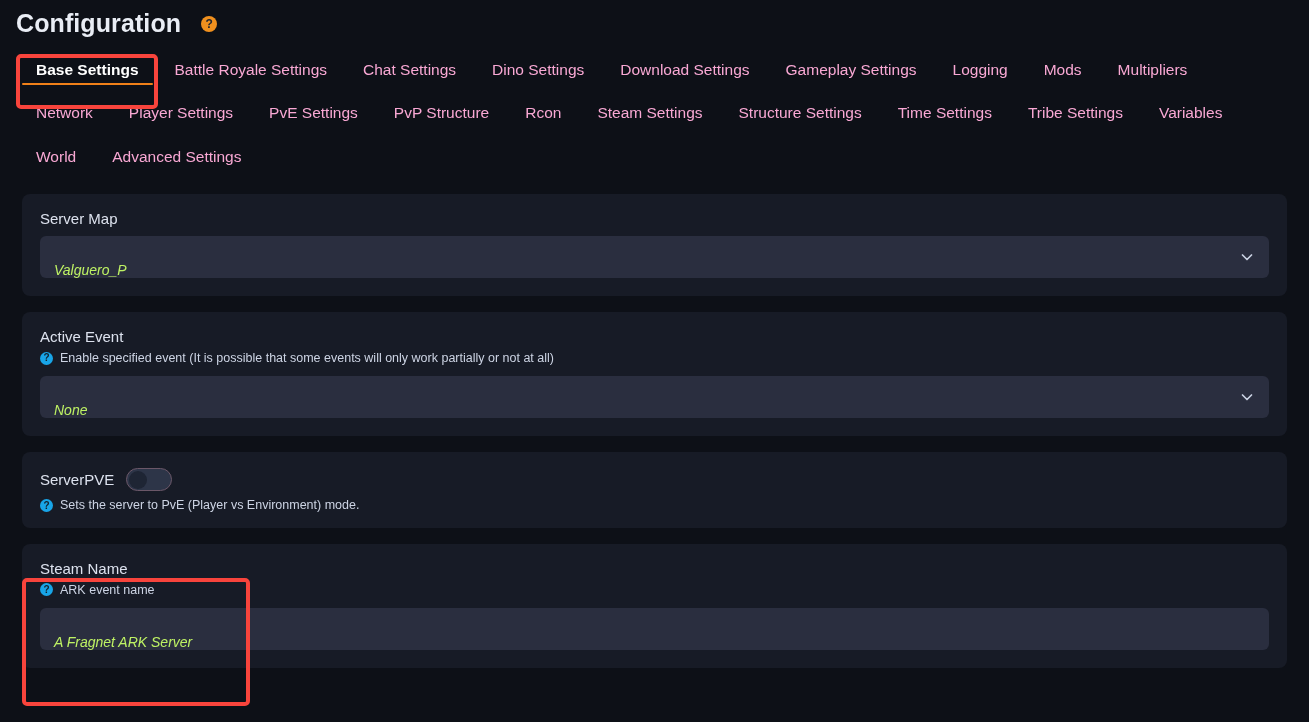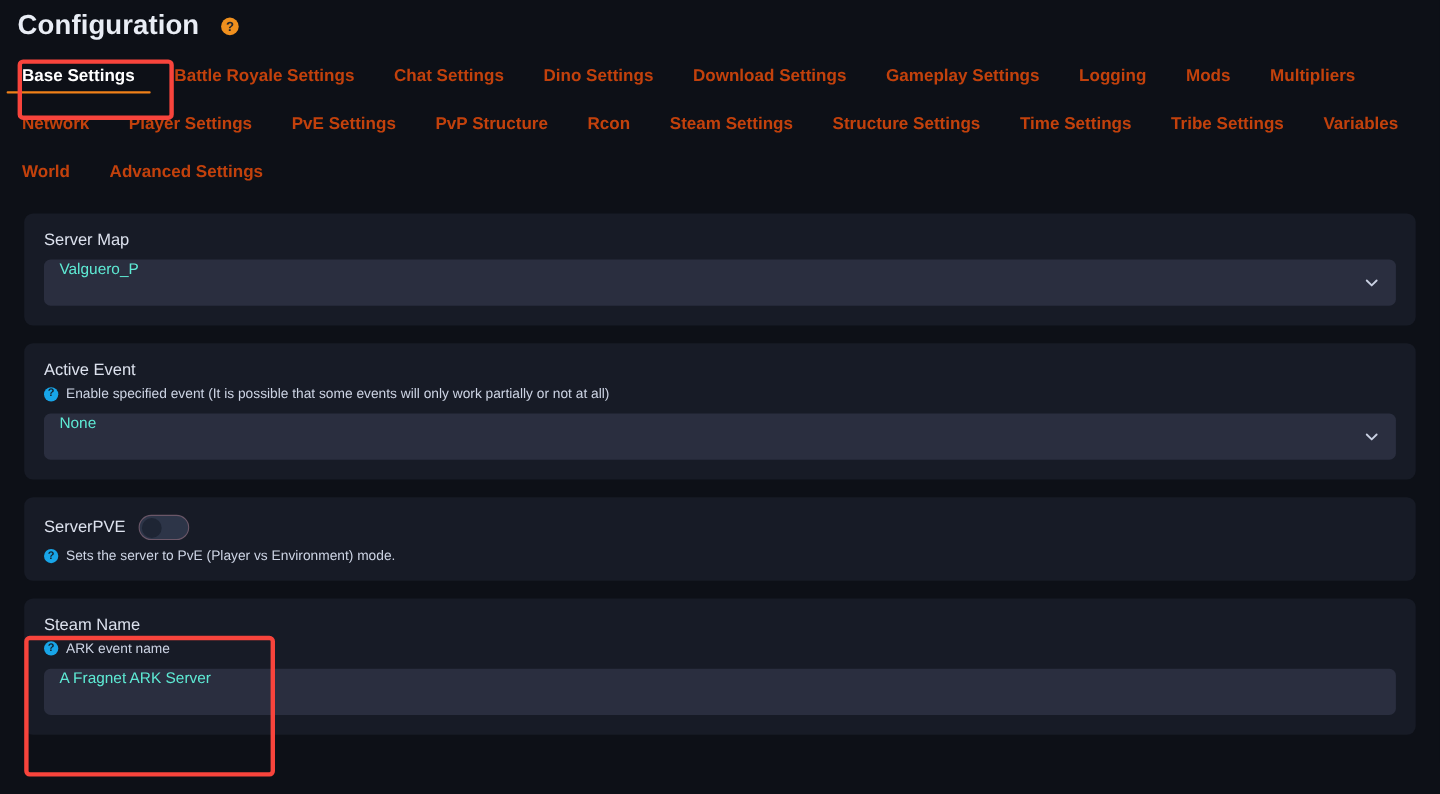--- a/index.html
+++ b/index.html
@@ -66,36 +66,35 @@
     width: 13px;
     height: 13px;
     font-size: 10px;
   }
 
   
   .tabs {
     display: flex;
     flex-wrap: wrap;
     align-items: flex-start;
-    padding: 0 18px 0 2px;
+    padding: 0 18px 0 18px;
     margin-top: 10px;
     row-gap: 0;
   }
   .tab {
     font-size: 15.5px;
-    color: #c2410c;
+    color: #f9a8d4;
     padding: 12px 18px 12px 18px;
     line-height: 1.25;
     white-space: nowrap;
     cursor: pointer;
     position: relative;
     background: transparent;
     border: none;
     font-family: inherit;
-    font-weight: bold;
   }
   .tab.active {
     color: #ffffff;
     font-weight: 700;
   }
   .tab.active::after {
     content: "";
     position: absolute;
     left: 4px;
     right: 4px;
@@ -138,26 +137,27 @@
     color: #cdd4e4;
     margin: 4px 0 10px 0;
     line-height: 1.3;
   }
   .field {
     position: relative;
     background: #2a2e3f;
     border-radius: 6px;
     height: 42px;
     display: flex;
-    align-items: flex-start;
+    align-items: flex-end;
     padding: 0 14px;
     font-size: 14px;
-    color: #5eead4;
+    color: #bef264;
     box-sizing: border-box;
     cursor: pointer;
+    font-style: italic;
   }
   .field.text-input {
     cursor: text;
   }
   .chevron {
     position: absolute;
     right: 16px;
     top: 50%;
     transform: translateY(-50%);
     width: 12px;

